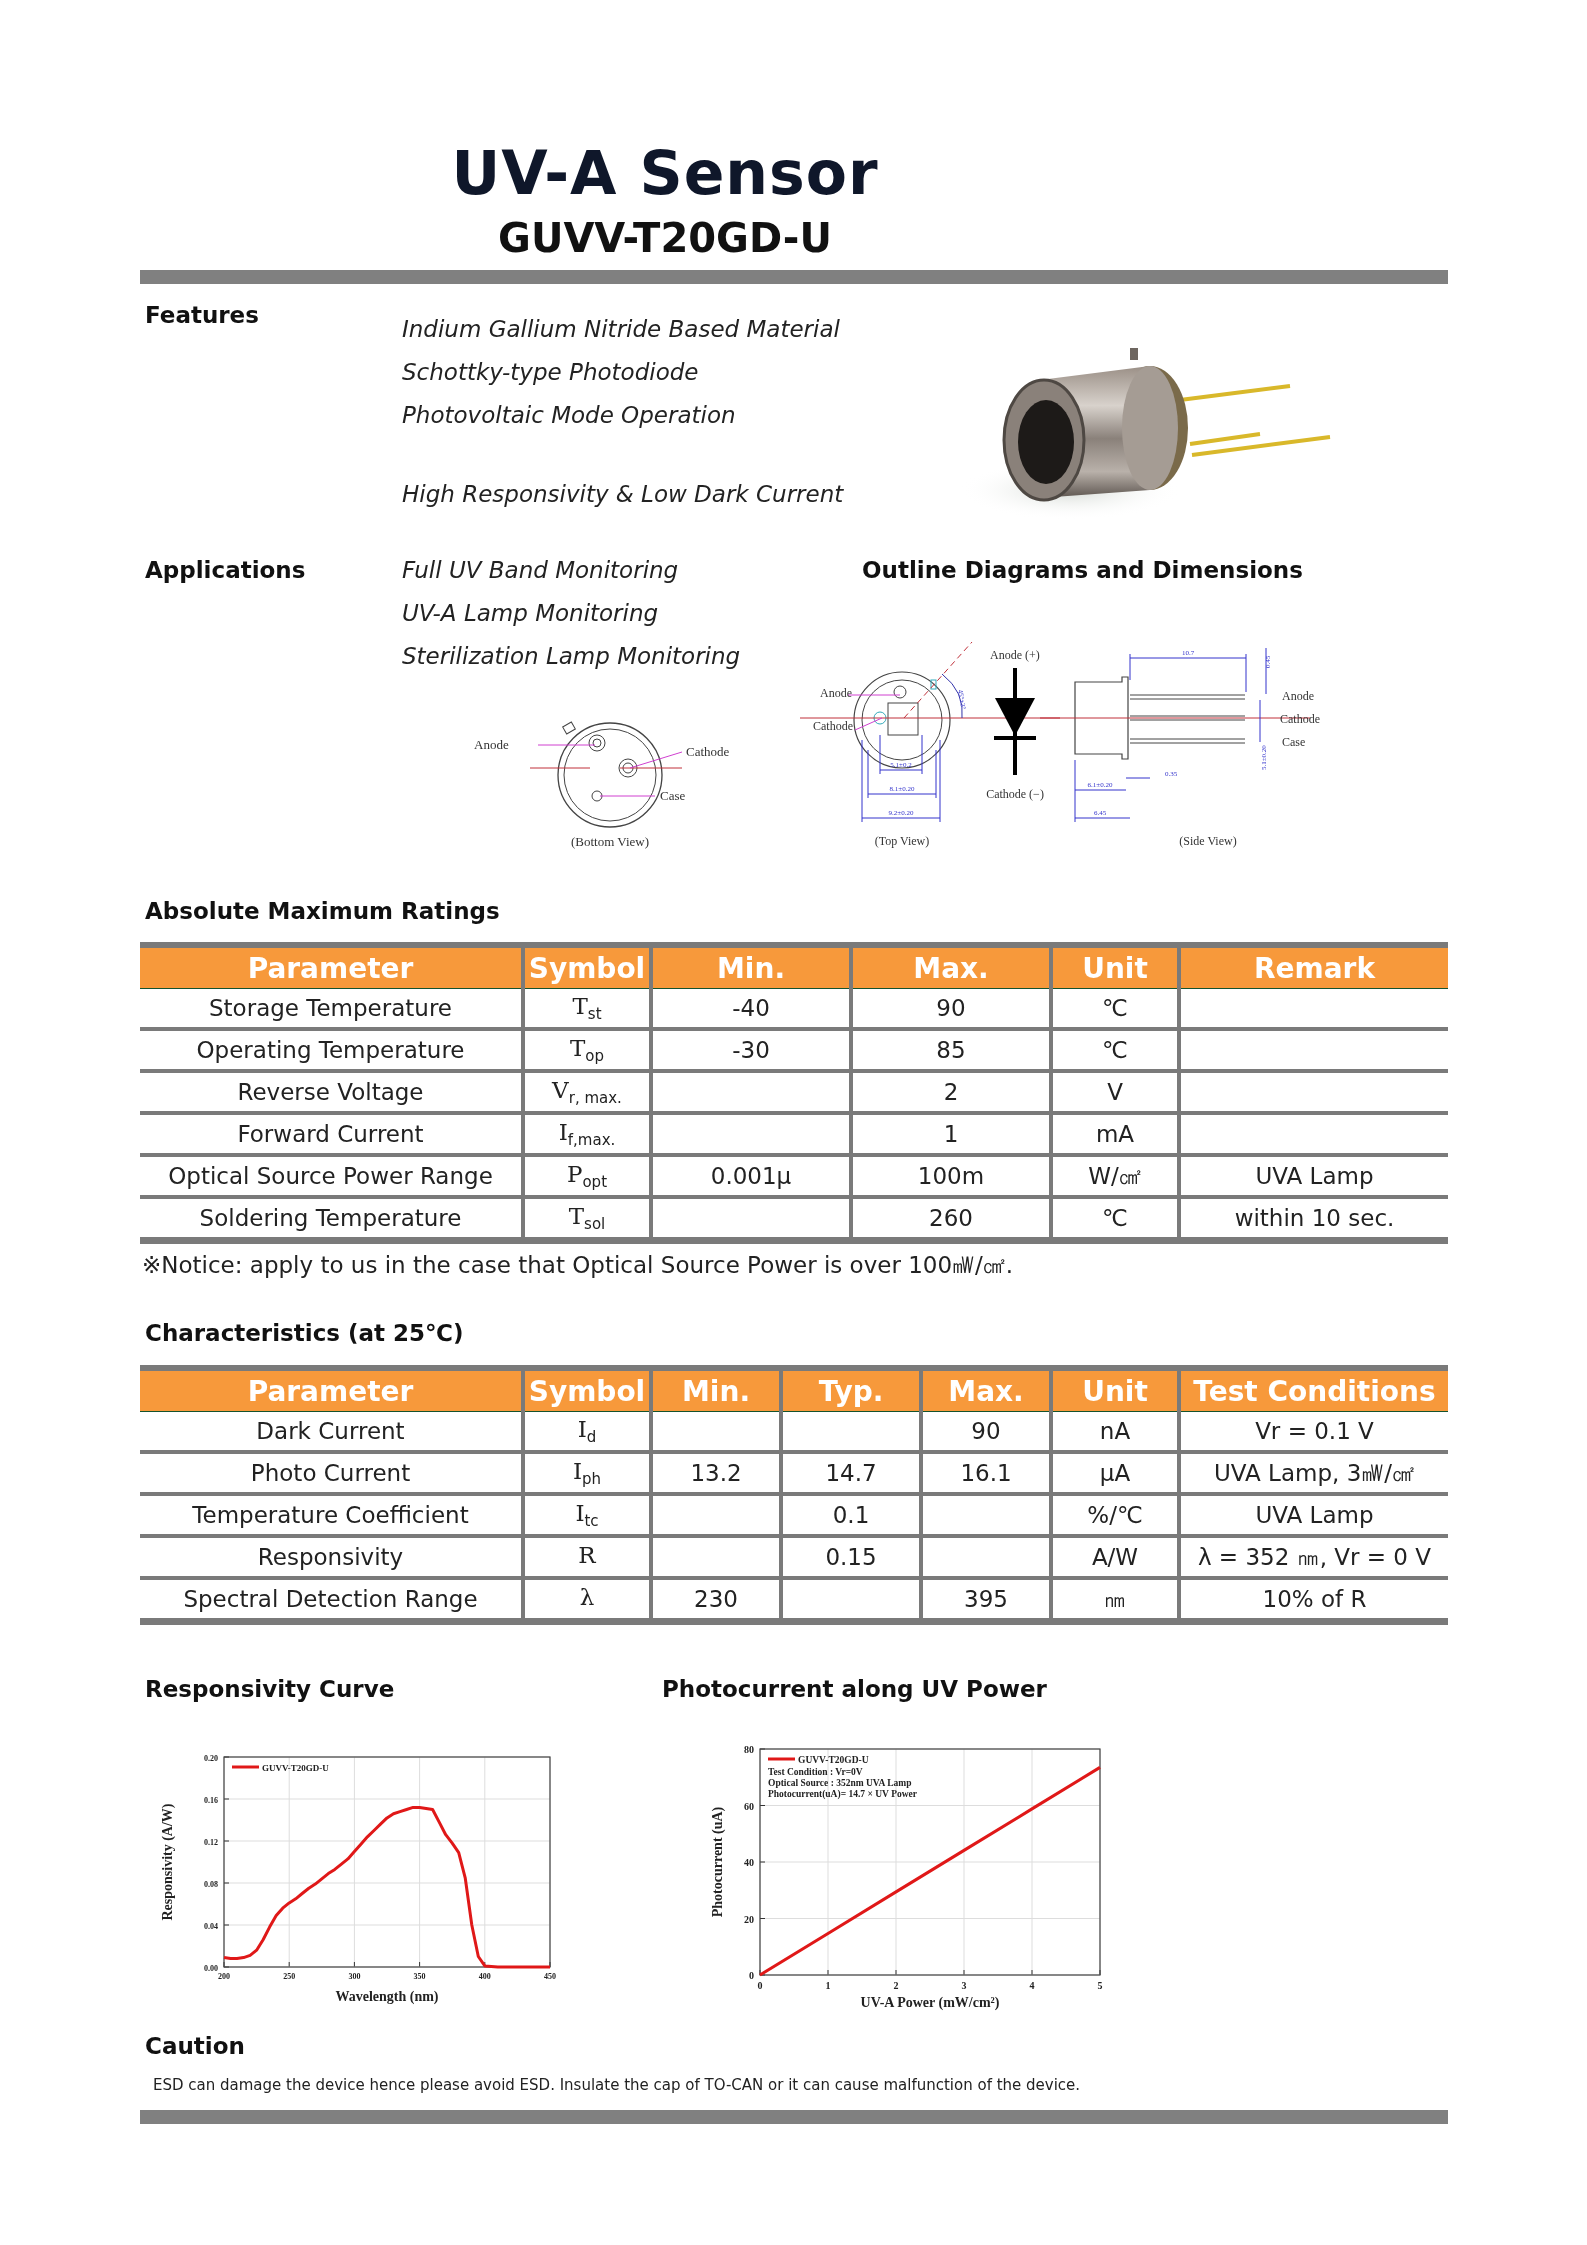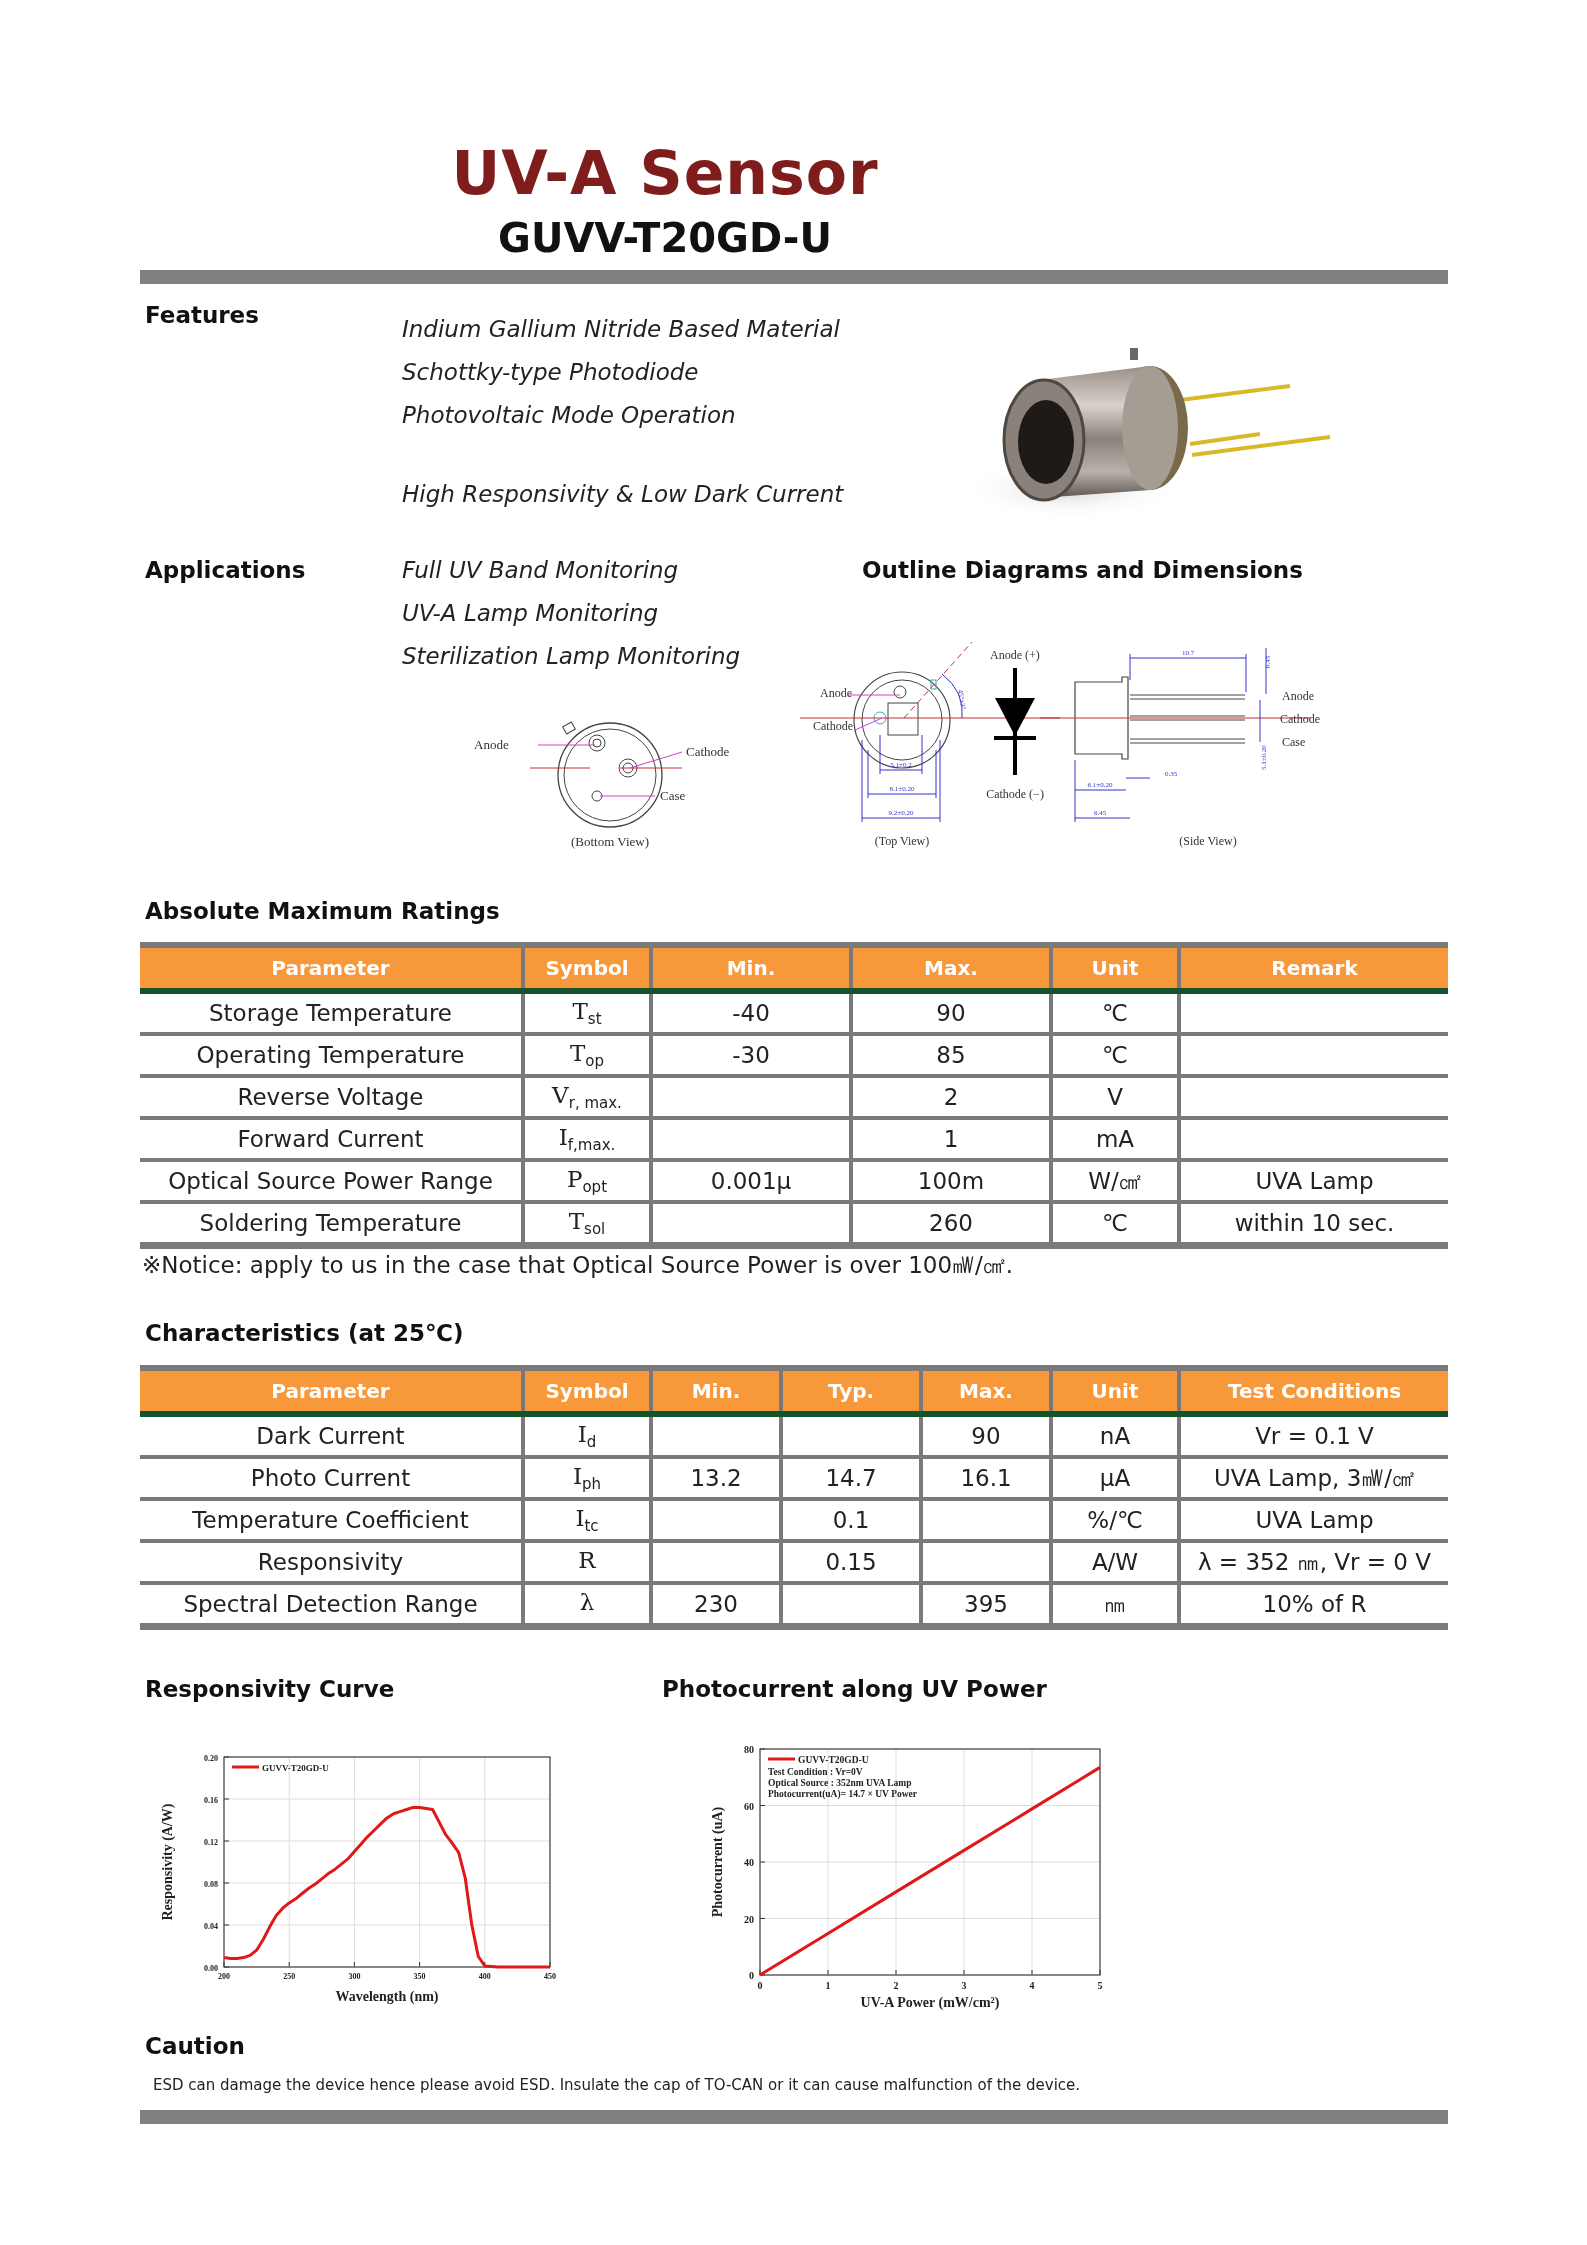--- a/index.html
+++ b/index.html
@@ -1,25 +1,25 @@
 <!DOCTYPE html>
 <html><head>
 <meta charset="utf-8">
 <style>
   html, body { margin: 0; padding: 0; background: #ffffff; }
   body { width: 1587px; height: 2245px; position: relative; font-family: "DejaVu Sans", sans-serif; color: #111; overflow: hidden; }
   .abs { position: absolute; }
-  .title { left: 0; width: 1330px; text-align: center; top: 138px; font-size: 60px; font-weight: bold; color: #7f1d1d; font-family: "DejaVu Sans", sans-serif; letter-spacing: 1px; }
+  .title { left: 0; width: 1330px; text-align: center; top: 138px; font-size: 60px; font-weight: bold; color: #0f172a; font-family: "DejaVu Sans", sans-serif; letter-spacing: 1px; }
   .model { left: 0; width: 1330px; text-align: center; top: 215px; font-size: 40px; font-weight: bold; color: #111; font-family: "DejaVu Sans", sans-serif; }
   .rule { left: 140px; width: 1308px; height: 14px; background: #808080; }
   .label { font-size: 23px; font-weight: bold; color: #111; }
   .list-item { font-size: 23px; color: #222; position: absolute; left: 402px; font-style: italic; }
   .sec-title { font-size: 23px; font-weight: bold; }
   table.dt { position: absolute; left: 140px; width: 1308px; border-collapse: collapse; font-size: 23px; table-layout: fixed; }
-  table.dt th { background: #f7993b; color: #fff; font-weight: bold; height: 40px; border-left: 4px solid #7a7a7a; border-top: 6px solid #7a7a7a; border-bottom: 6px solid #14532d; padding: 0; text-align: center; font-size: 20px; }
+  table.dt th { background: #f7993b; color: #fff; font-weight: bold; height: 40px; border-left: 4px solid #7a7a7a; border-top: 6px solid #7a7a7a; border-bottom: 1px solid #14532d; padding: 0; text-align: center; font-size: 28px; }
   table.dt th:first-child, table.dt td:first-child { border-left: none; }
   table.dt td { height: 38px; border-left: 4px solid #7a7a7a; border-bottom: 4px solid #7a7a7a; padding: 0; text-align: center; color: #222; }
   table.dt tr:last-child td { border-bottom: 7px solid #7a7a7a; }
   sub { font-size: 15px; vertical-align: -5px; }
   .notice { font-size: 23px; color: #222; }
   .caution-text { font-size: 15px; color: #222; }
   svg text { font-family: "Liberation Serif", serif; }
 </style>
 </head>
 <body>

